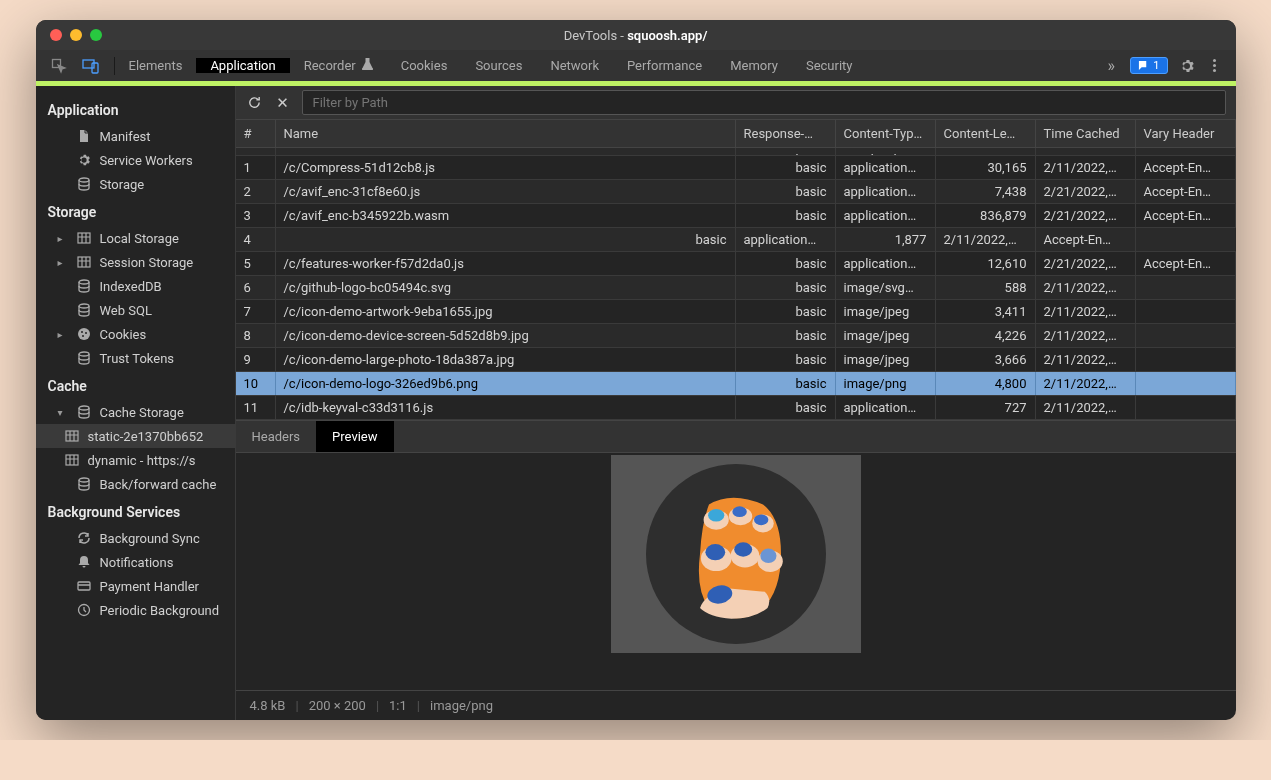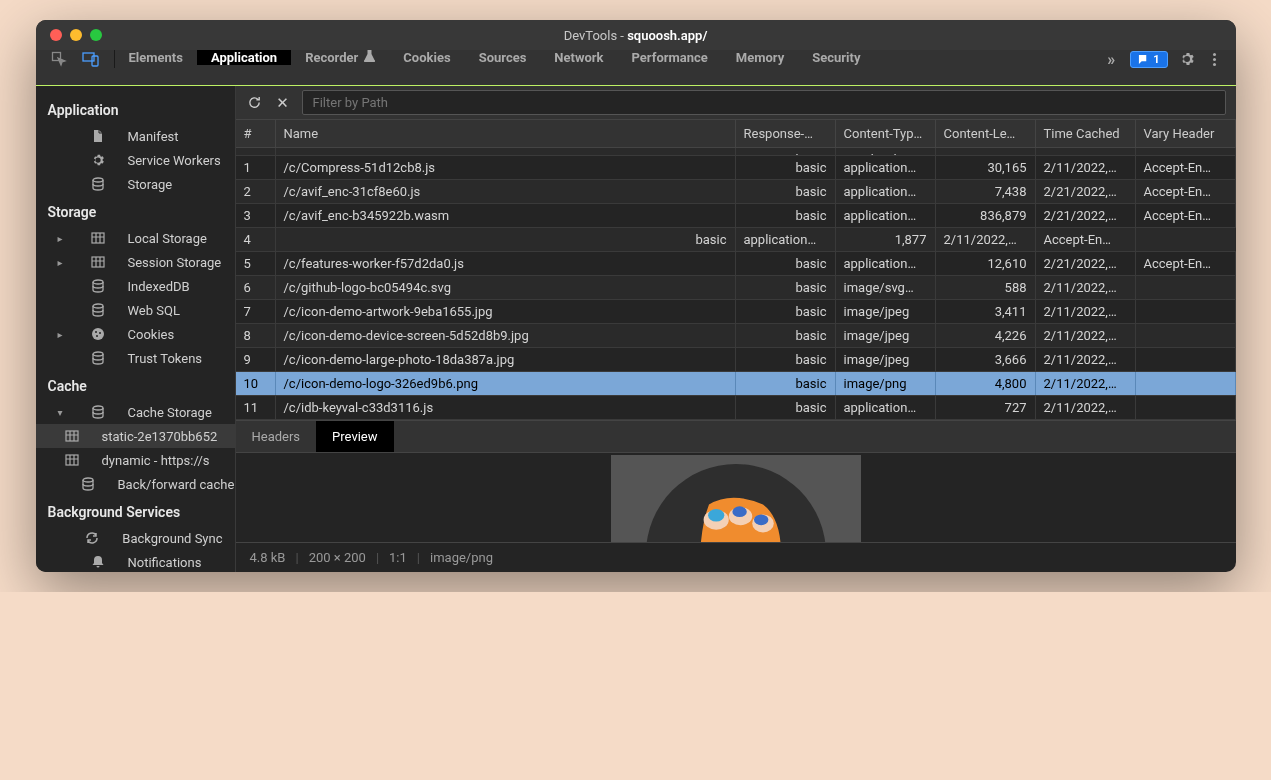--- a/index.html
+++ b/index.html
@@ -1,39 +1,39 @@
 <!DOCTYPE html>
 <html><head>
 <meta charset="utf-8">
 <style>
   * { margin:0; padding:0; box-sizing:border-box; font-family:-apple-system,BlinkMacSystemFont,"Segoe UI",Roboto,sans-serif; }
   body { background:#f5dbc7; display:flex; justify-content:center; align-items:flex-start; padding:20px; }
-  .window { width:1200px; height:552px; background:#242424; border-radius:10px; overflow:hidden; box-shadow:0 20px 60px rgba(0,0,0,.4); display:flex; flex-direction:column; color:#d4d4d4; font-size:13px; }
+  .window { width:1200px; height:700px; background:#242424; border-radius:10px; overflow:hidden; box-shadow:0 20px 60px rgba(0,0,0,.4); display:flex; flex-direction:column; color:#d4d4d4; font-size:13px; }
   .titlebar { height:30px; background:#383838; display:flex; align-items:center; position:relative; }
   .traffic { display:flex; gap:8px; margin-left:14px; }
   .dot { width:12px; height:12px; border-radius:50%; }
   .dot.r{background:#ff5f57;} .dot.y{background:#febc2e;} .dot.g{background:#28c840;}
   .title-text { position:absolute; left:50%; transform:translateX(-50%); color:#c8c8c8; font-size:13px; }
   .title-text b { color:#fff; font-weight:600; }
 
-  .tabbar { height:36px; background:#333; border-bottom:1px solid #bef264; display:flex; align-items:flex-start;font-weight:bold; }
+  .tabbar { height:36px; background:#333; border-bottom:5px solid #bef264; display:flex; align-items:center; }
   .tab-left { display:flex; align-items:center; gap:14px; padding:0 14px; border-right:1px solid #1a1a1a; }
   .icon-btn { width:18px; height:18px; display:flex; align-items:center; justify-content:center; color:#888; cursor:pointer; }
   .tabs { display:flex; align-items:stretch; flex:1; }
   .tab { padding:0 14px; display:flex; align-items:center; color:#aaa; cursor:pointer; gap:6px; }
   .tab.active { background:#000; color:#fff; }
   .tab-right { display:flex; align-items:center; gap:10px; padding:0 12px; }
   .badge { background:#1a73e8; color:#fff; font-size:11px; padding:1px 7px; border-radius:3px; border:1px solid #4c9eff; display:flex; align-items:center; gap:4px; }
   .kebab { display:flex; flex-direction:column; gap:2px; justify-content:center; }
   .kebab span{width:3px;height:3px;background:#aaa;border-radius:50%;}
 
   .content { flex:1; display:flex; min-height:0; }
   .sidebar { width:200px; background:#242424; border-right:1px solid #3a3a3a; overflow-y:auto; padding:8px 0; }
   .side-head { font-weight:600; color:#e8e8e8; padding:8px 12px 6px; font-size:14px; }
-  .side-item { padding:4px 12px 4px 22px; display:flex; align-items:center; gap:22px; color:#d0d0d0; cursor:pointer; white-space:nowrap; overflow:hidden; }
+  .side-item { padding:4px 12px 4px 22px; display:flex; align-items:center; gap:8px; color:#d0d0d0; cursor:pointer; white-space:nowrap; overflow:hidden; }
   .side-item.sub { padding-left:28px; }
   .side-item.selected { background:#3a3a3a; }
   .tree-arrow { width:10px; color:#999; font-size:10px; }
   .ico { width:16px; height:16px; display:inline-flex; align-items:center; justify-content:center; color:#aaa; flex-shrink:0; }
 
   .main { flex:1; display:flex; flex-direction:column; min-width:0; }
   .filterbar { height:34px; background:#333; border-bottom:1px solid #444; display:flex; align-items:center; padding:0 10px; gap:10px; }
   .filter-input { flex:1; background:#242424; border:1px solid #555; color:#ccc; padding:4px 10px; border-radius:2px; font-size:13px; outline:none; }
   
   .grid { flex:0 0 auto; overflow:hidden; border-bottom:1px solid #444; }

